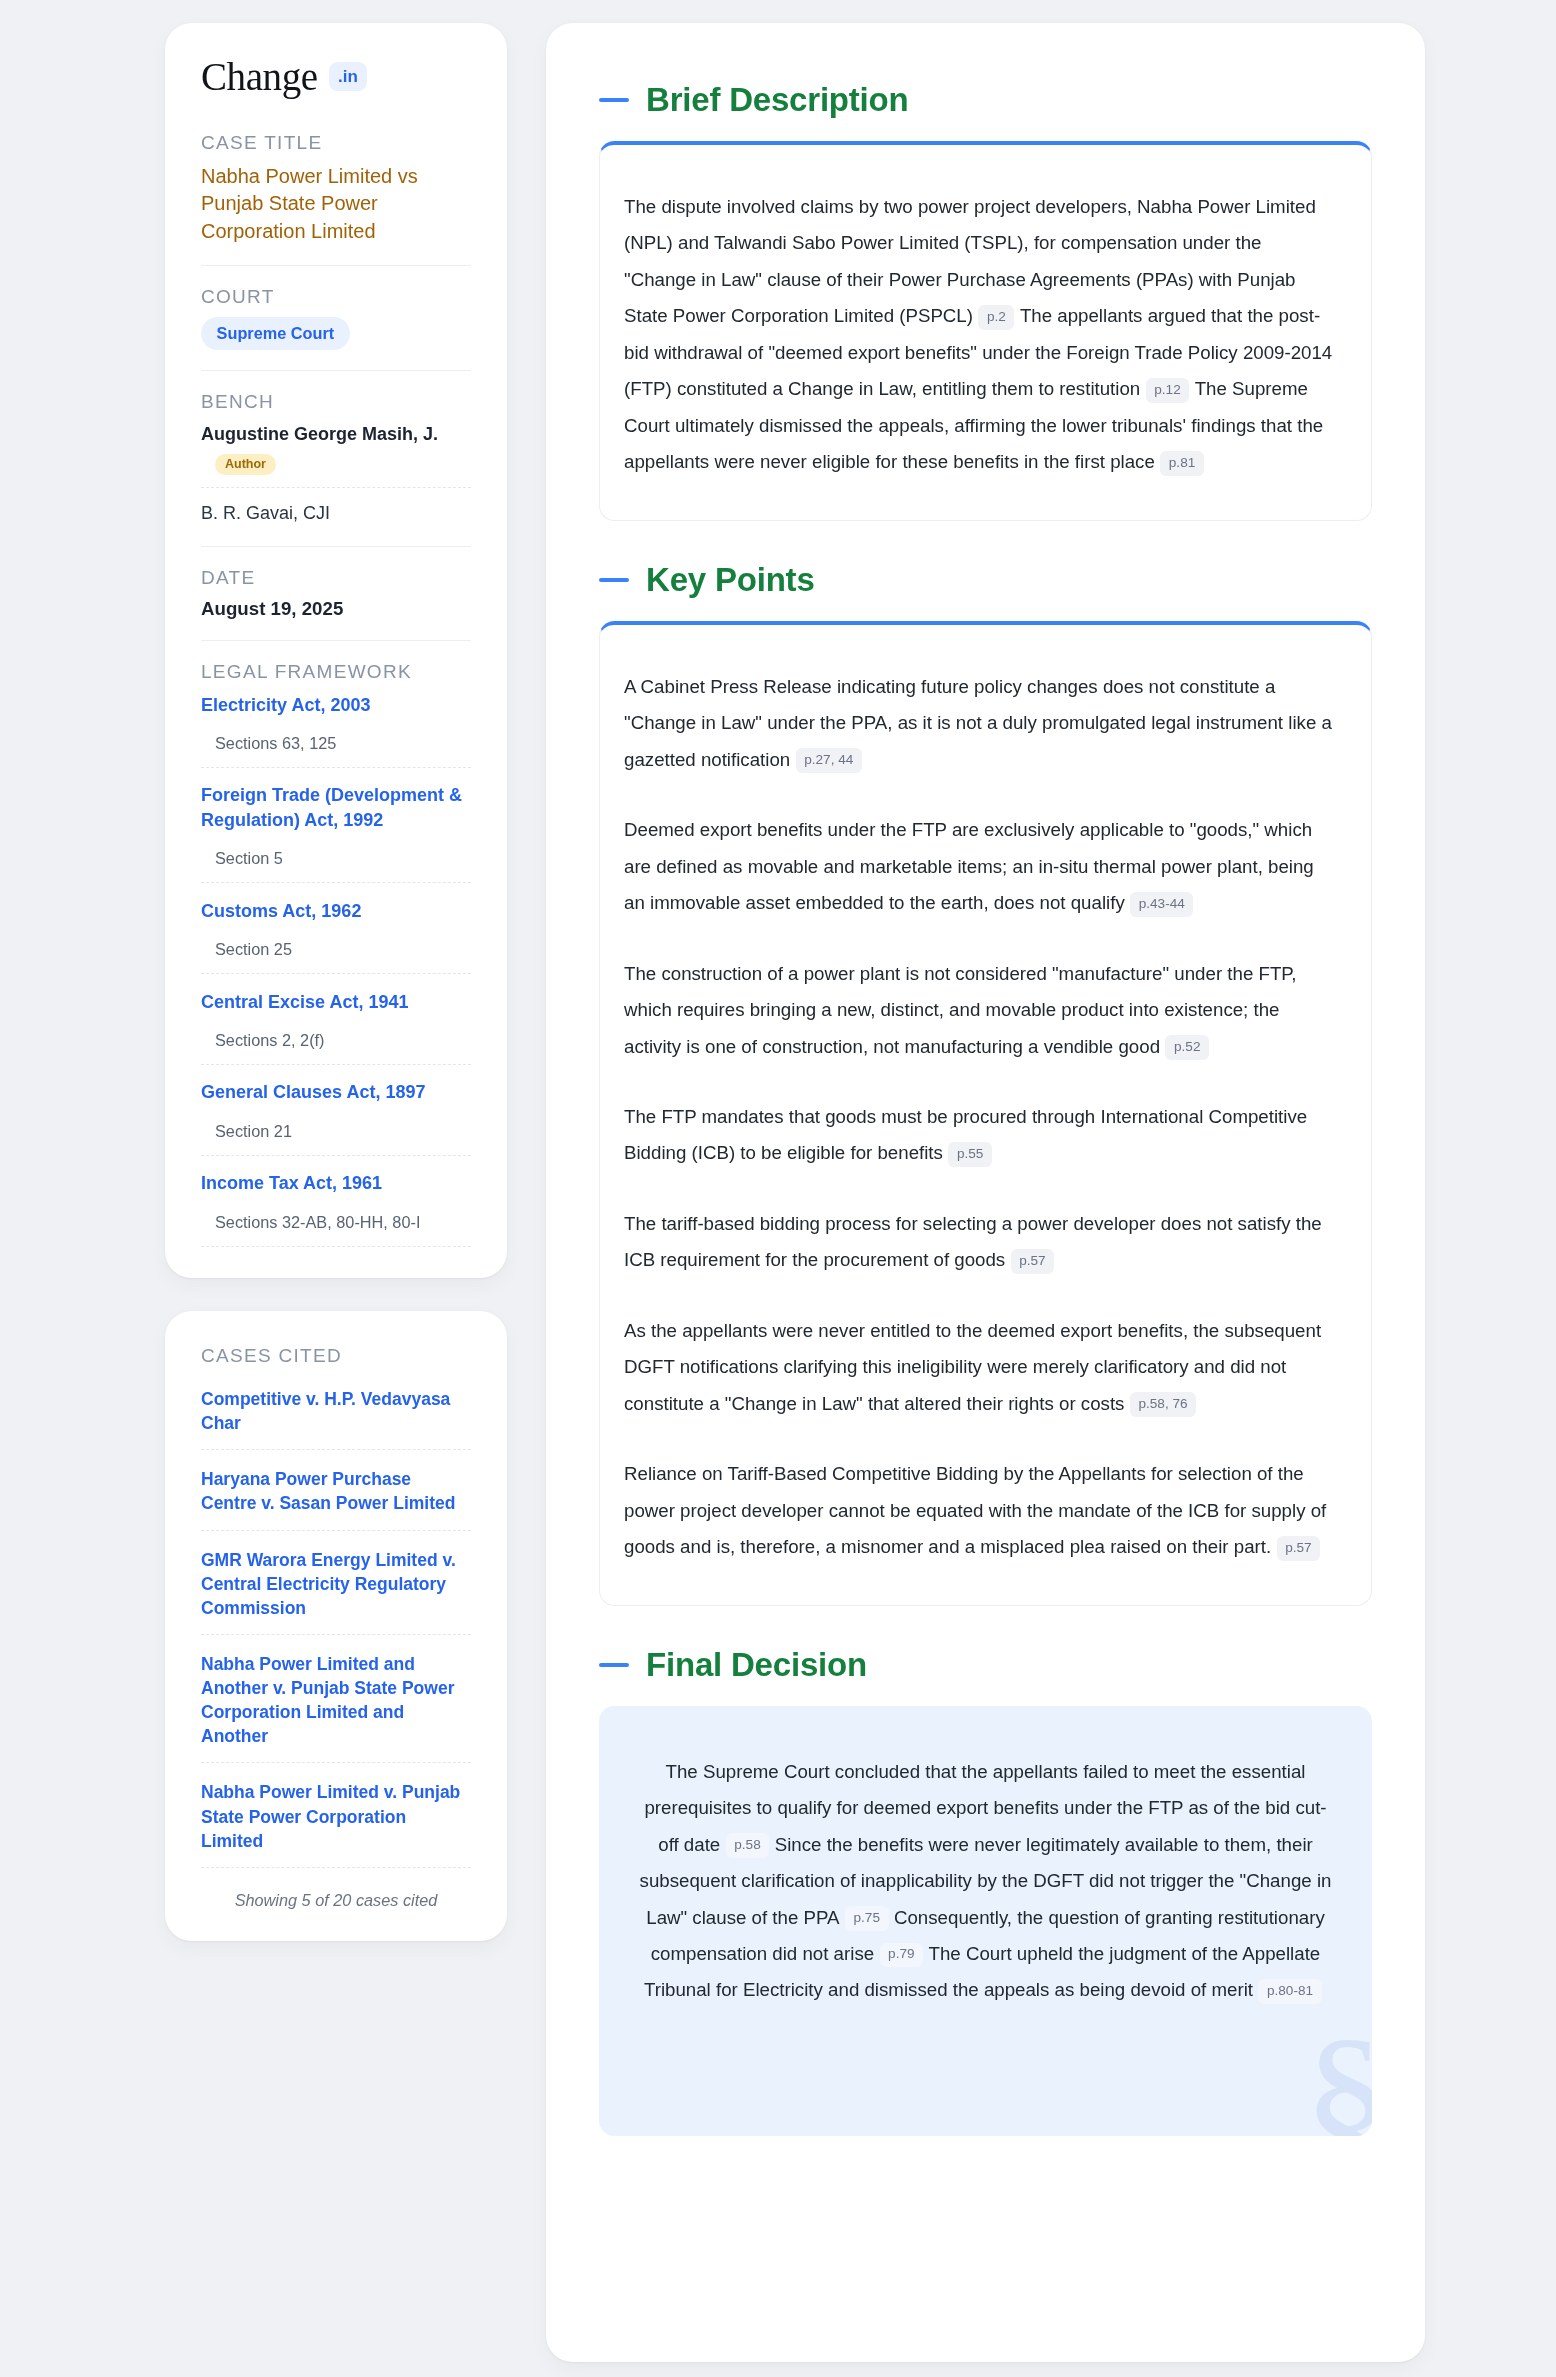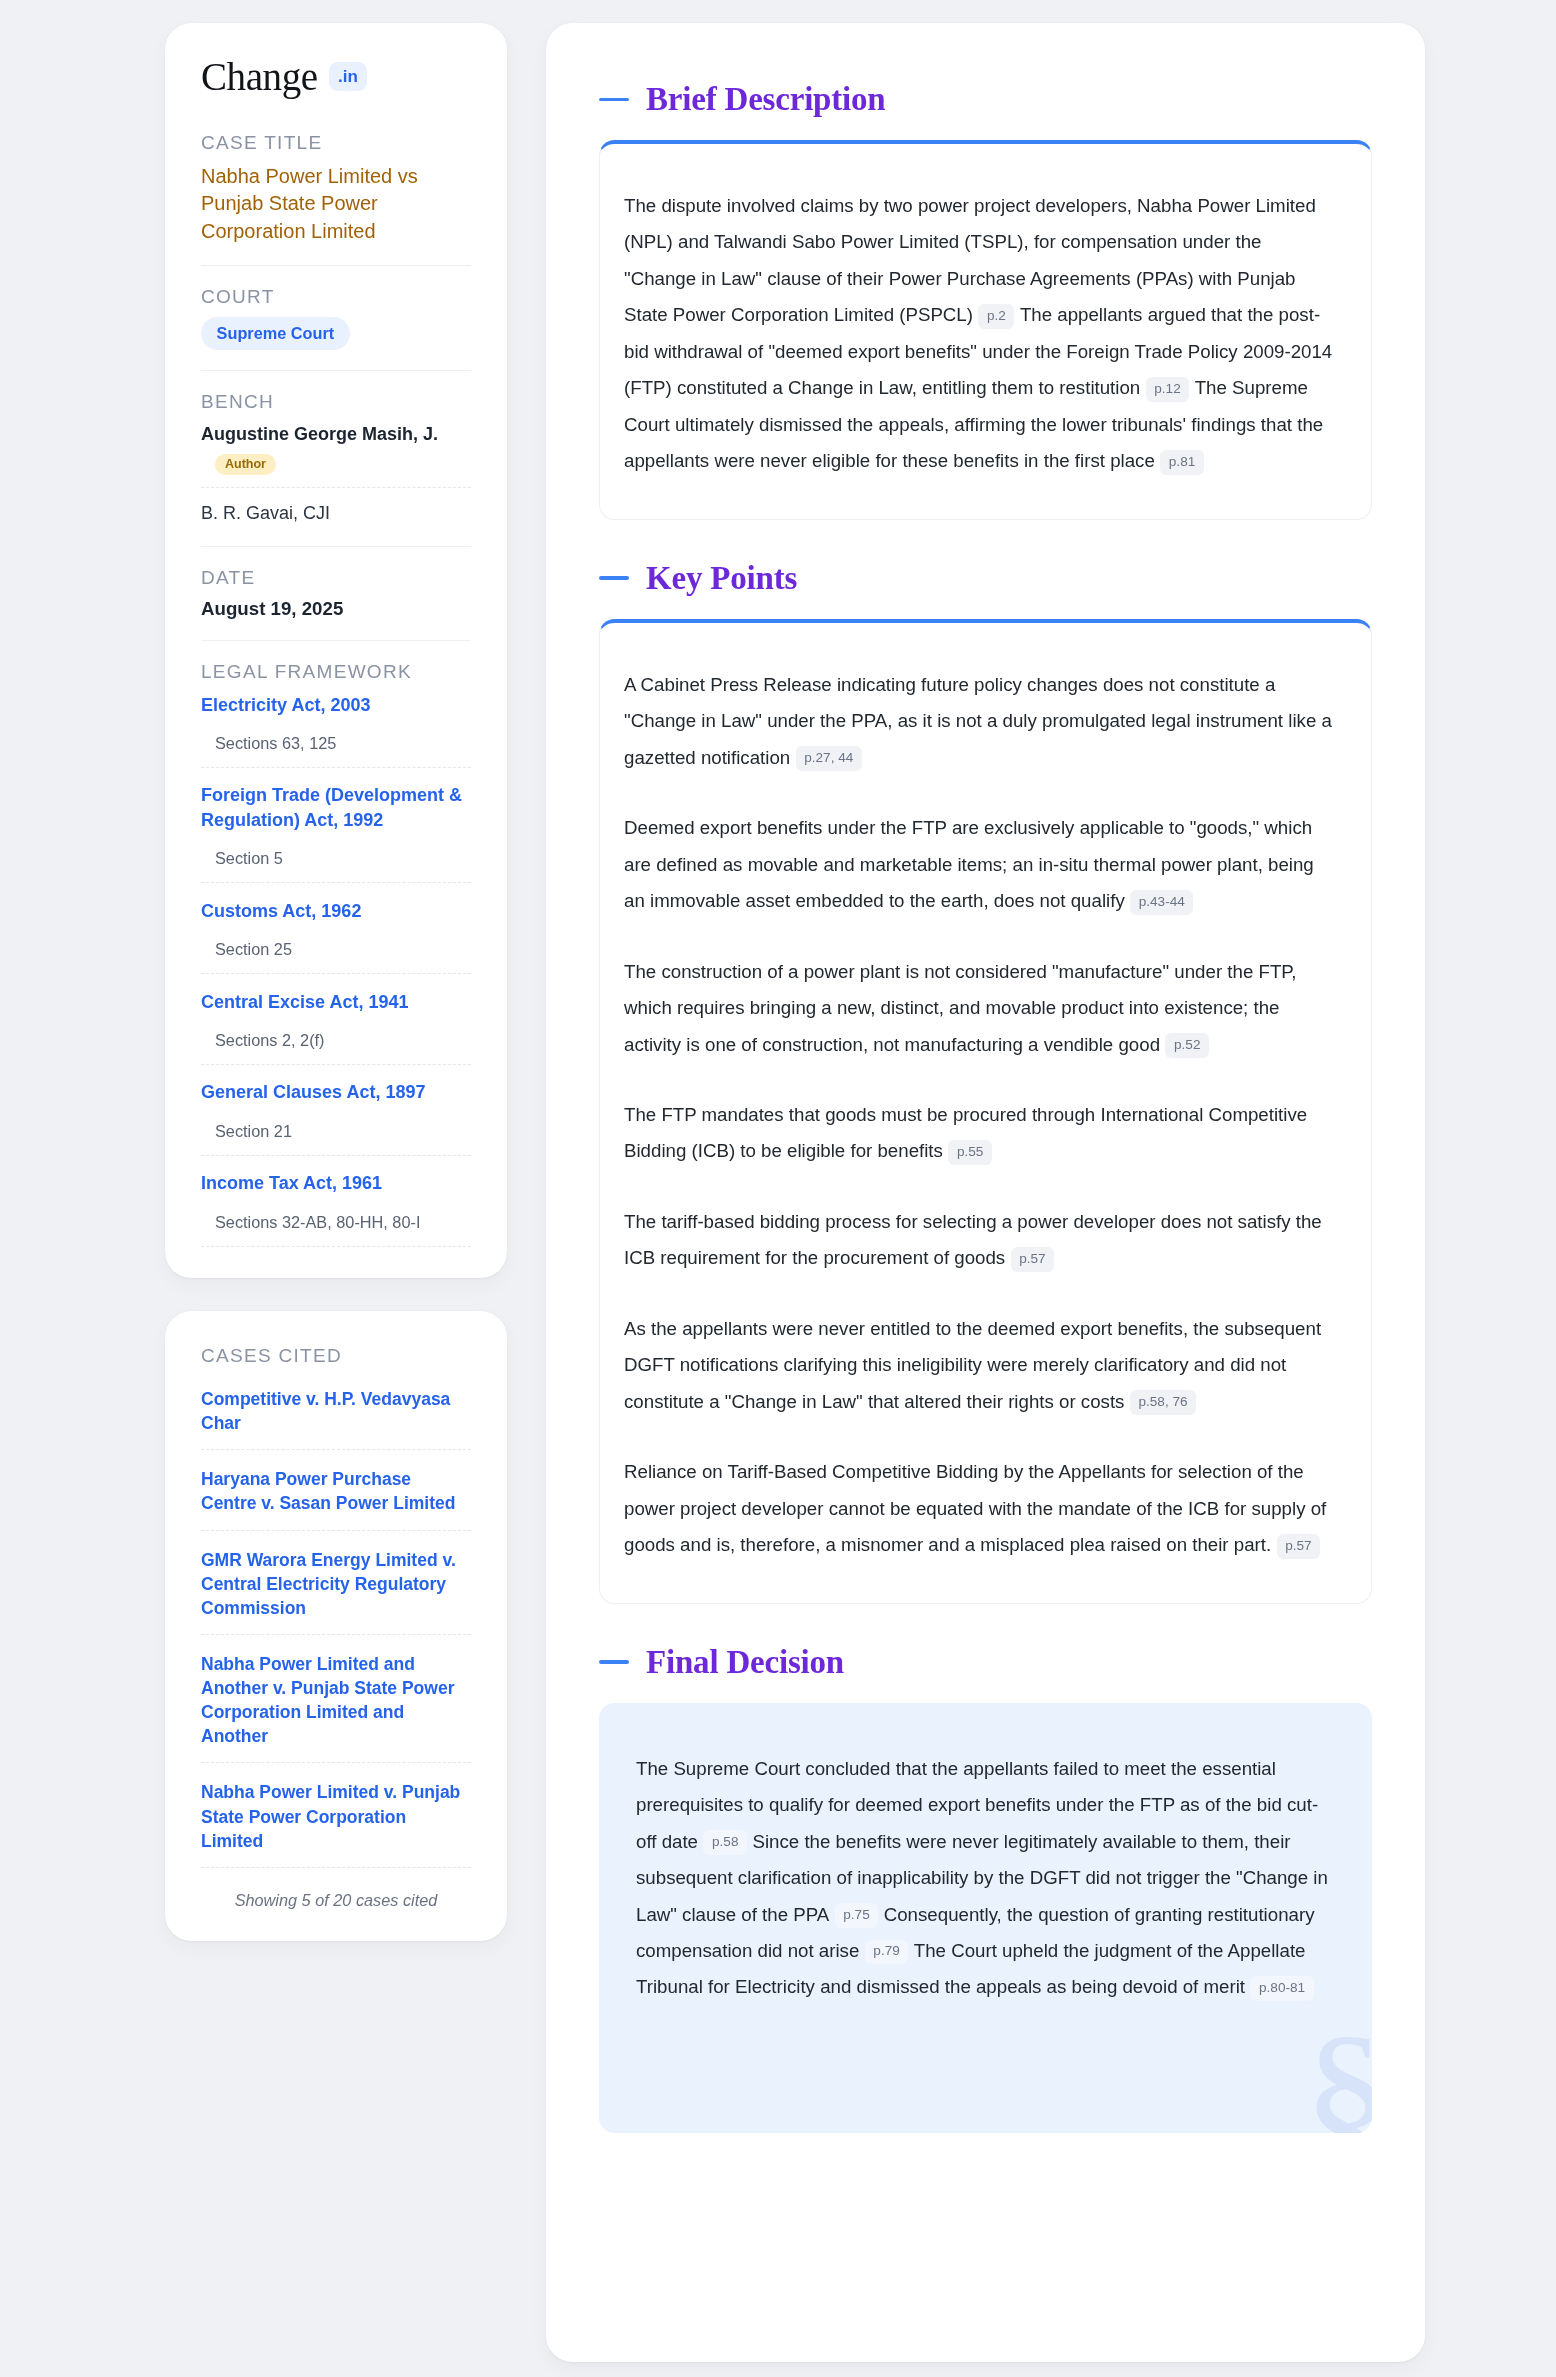--- a/index.html
+++ b/index.html
@@ -143,30 +143,30 @@
   .main {
     flex: 1;
     background: #ffffff;
     border-radius: 26.5px;
     box-shadow: 0 0.8px 2.3px rgba(16, 24, 40, .05), 0 7.8px 20px rgba(16,24,40,.035);
     padding: 58px 53px 62px 53px;
     min-height: 2339px;
   }
 
   .section { margin-bottom: 40px; }
-  .section:last-child { margin-bottom: 8px; }
+  .section:last-child { margin-bottom: 8px; text-align: center; }
 
   .section-head {
     display: flex;
     align-items: center;
     gap: 17px;
     margin-bottom: 22px;
   }
   .head-dash { width: 30px; height: 3.9px; background: #3b82f6; border-radius: 2.3px; flex: 0 0 30px; }
-  .head-title { font-size: 33px; font-weight: bold; color: #6d28d9; letter-spacing: -0.2px; font-family: Liberation Serif, serif; }
+  .head-title { font-size: 33px; font-weight: bold; color: #15803d; letter-spacing: -0.2px; }
 
   .panel {
     background: #fff;
     border: 0.8px solid #eceef2;
     border-top: 4.7px solid #3b82f6;
     border-radius: 15.6px;
     padding: 44px 37px 39px 24px;
   }
   .panel-decision {
     background: #eaf2fd;

